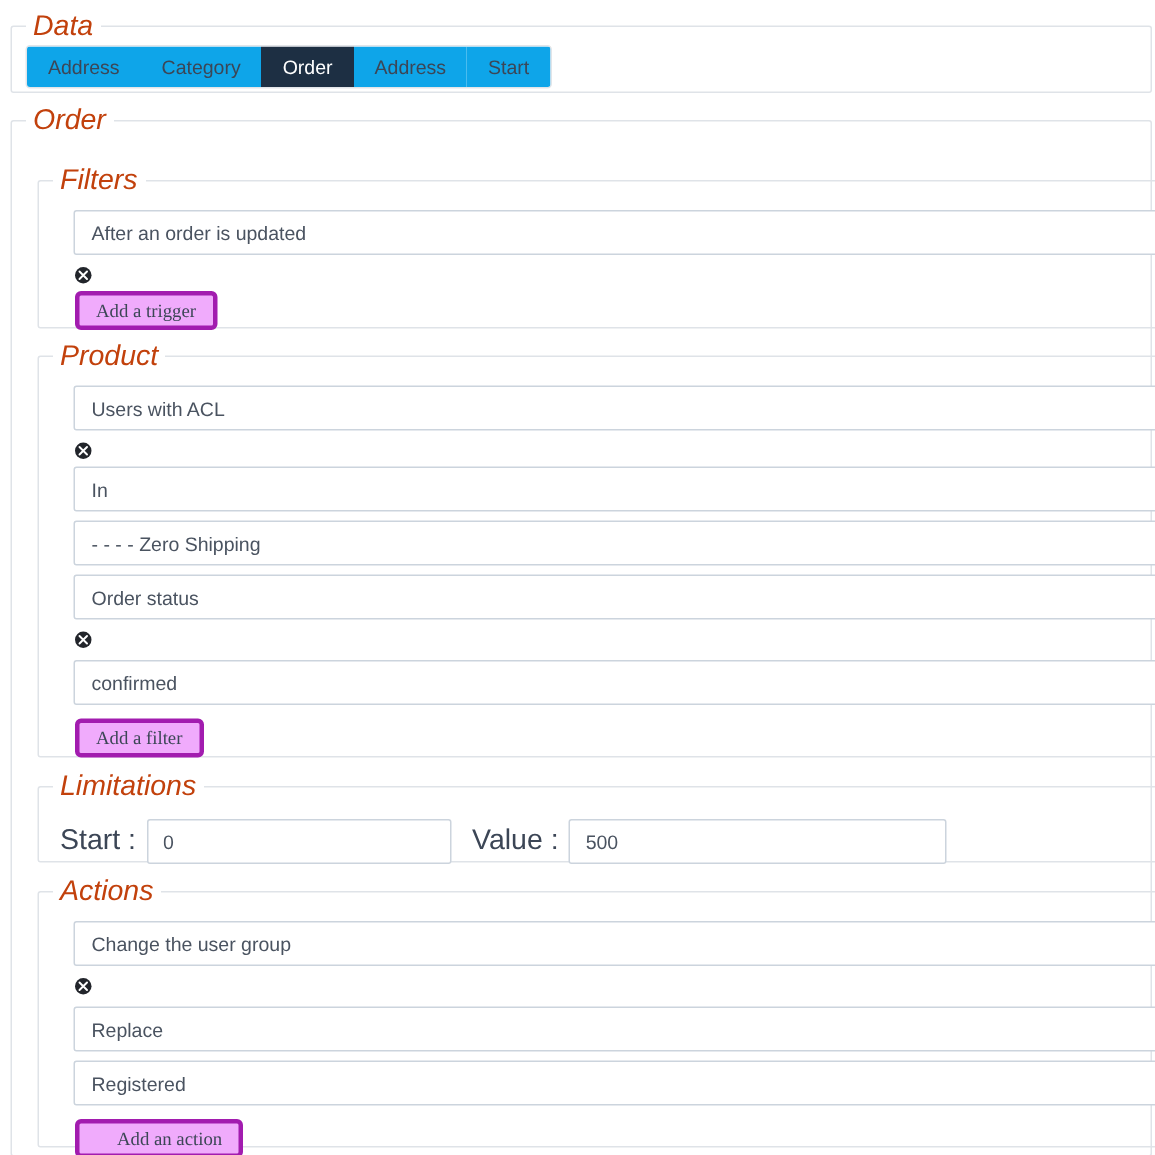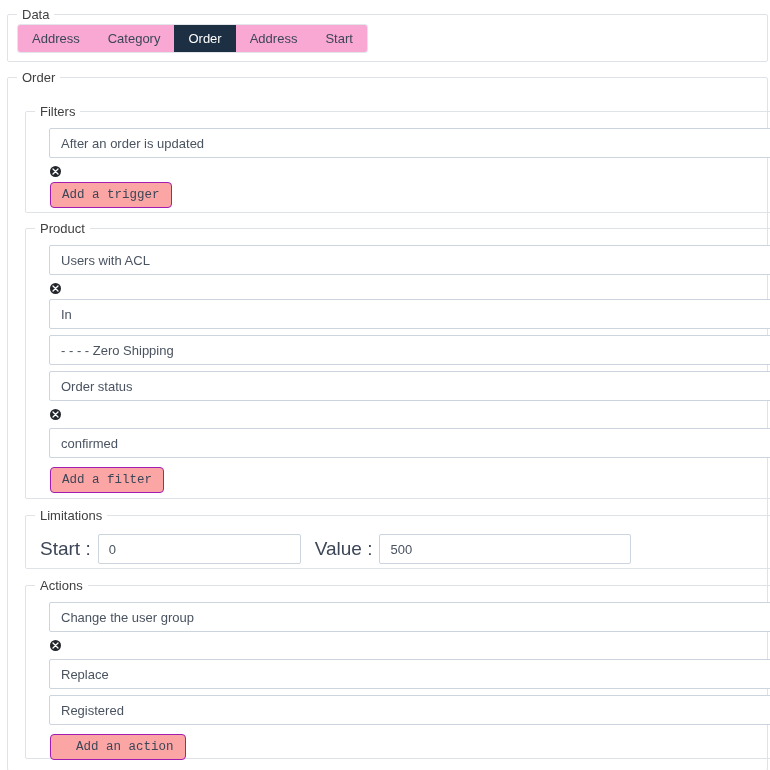--- a/index.html
+++ b/index.html
@@ -19,25 +19,26 @@
 
   
   fieldset {
     border: 1px solid #dfe3e8;
     border-radius: 2px;
     margin: 0;
     padding: 0;
     min-width: 0;
   }
   legend {
-    font-size: 13px;
-    color: #404040;
+    font-size: 19px;
+    color: #c2410c;
     padding: 0 5px;
     margin-left: 9px;
     line-height: 1;
+    font-style: italic;
   }
 
   
   .data-fs {
     position: absolute;
     left: 7px;
     top: 8px;
     width: 761px;
     height: 54px;
     box-sizing: border-box;
@@ -55,21 +56,21 @@
     background: #ffffff;
     height: 27px;
   }
   .tab {
     display: flex;
     align-items: center;
     justify-content: center;
     padding: 0 14px;
     font-size: 13px;
     color: #3c4656;
-    background: #f9a8d4;
+    background: #0ea5e9;
     cursor: pointer;
     white-space: nowrap;
     height: 100%;
     box-sizing: border-box;
   }
   .tab.selected {
     background: #1d2f43;
     color: #ffffff;
   }
 
@@ -131,25 +132,25 @@
     align-items: center;
     justify-content: center;
   }
   .remove-btn svg { display: block; }
 
   
   .add-btn {
     position: absolute;
     left: 24px;
     height: 26px;
-    border: 1px solid #a21caf;
+    border: 3px solid #a21caf;
     border-radius: 4px;
-    background: #fca5a5;
-    color: #3c4656;
-    font-family: Liberation Mono, monospace;
+    background: #f0abfc;
+    color: #3c4656;
+    font-family: Liberation Serif, serif;
     font-size: 12.5px;
     padding: 0 11px;
     cursor: pointer;
     display: inline-flex;
     align-items: center;
     white-space: nowrap;
     box-sizing: border-box;
   }
 
   

